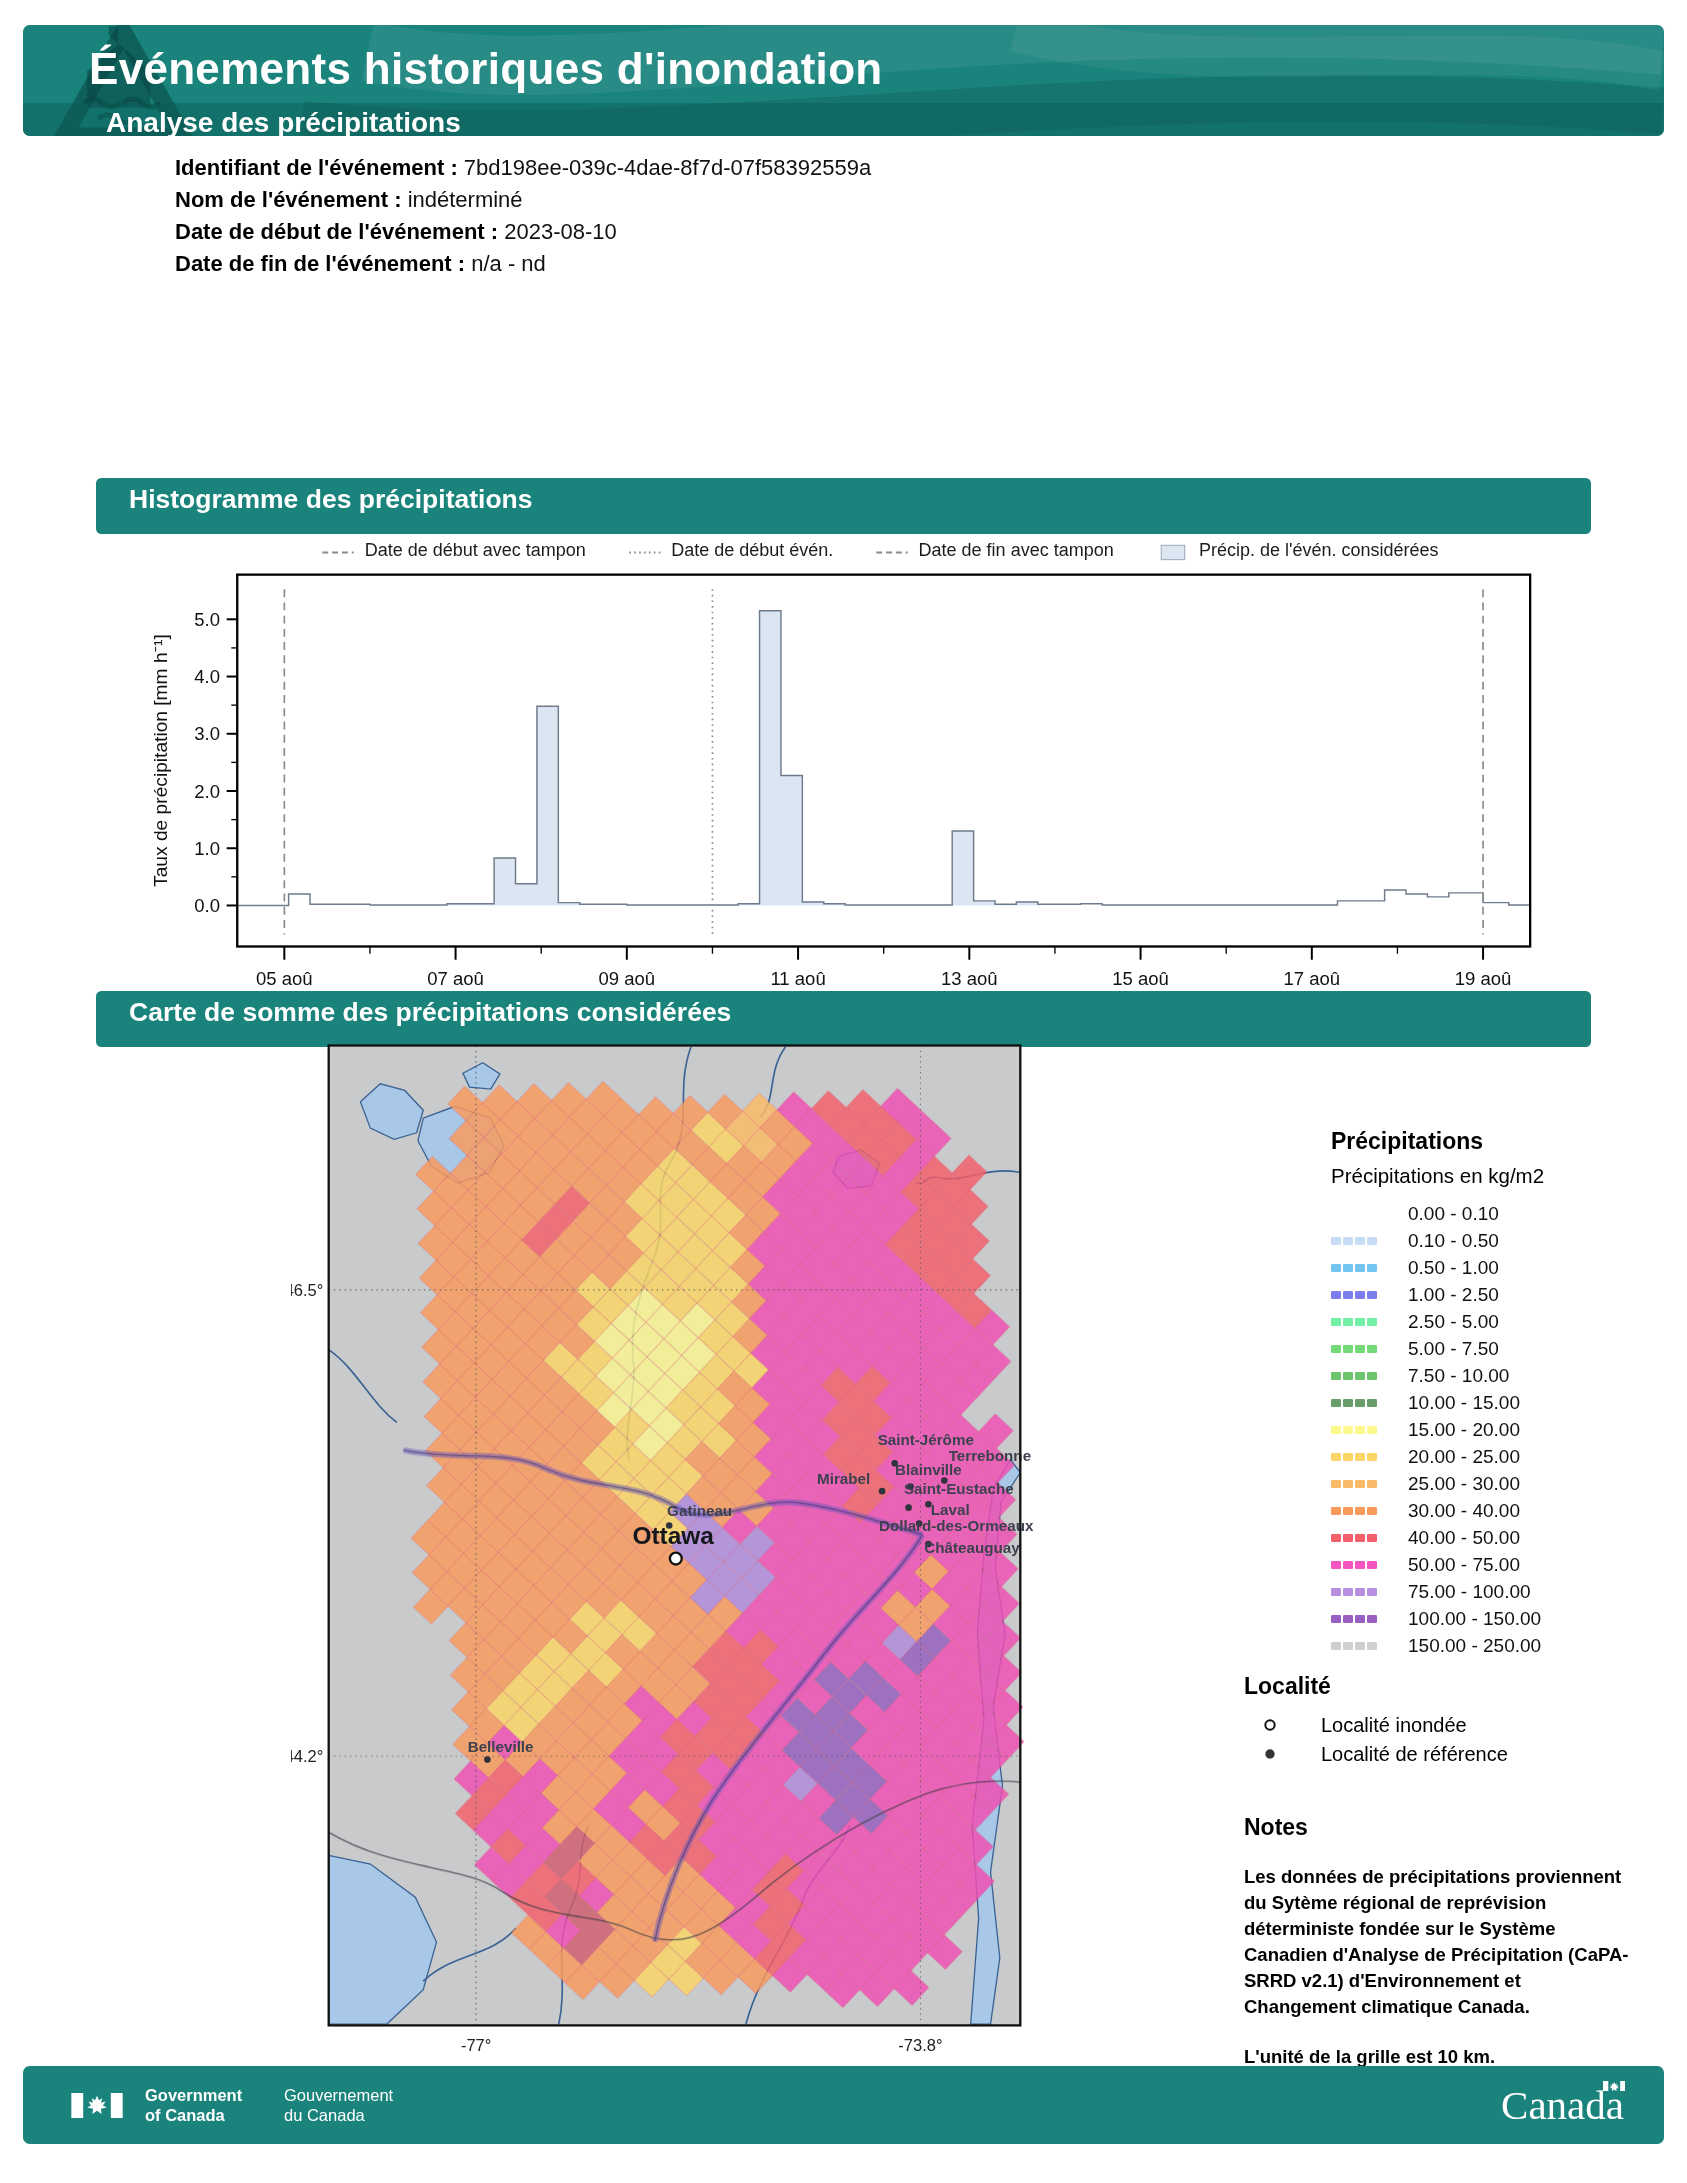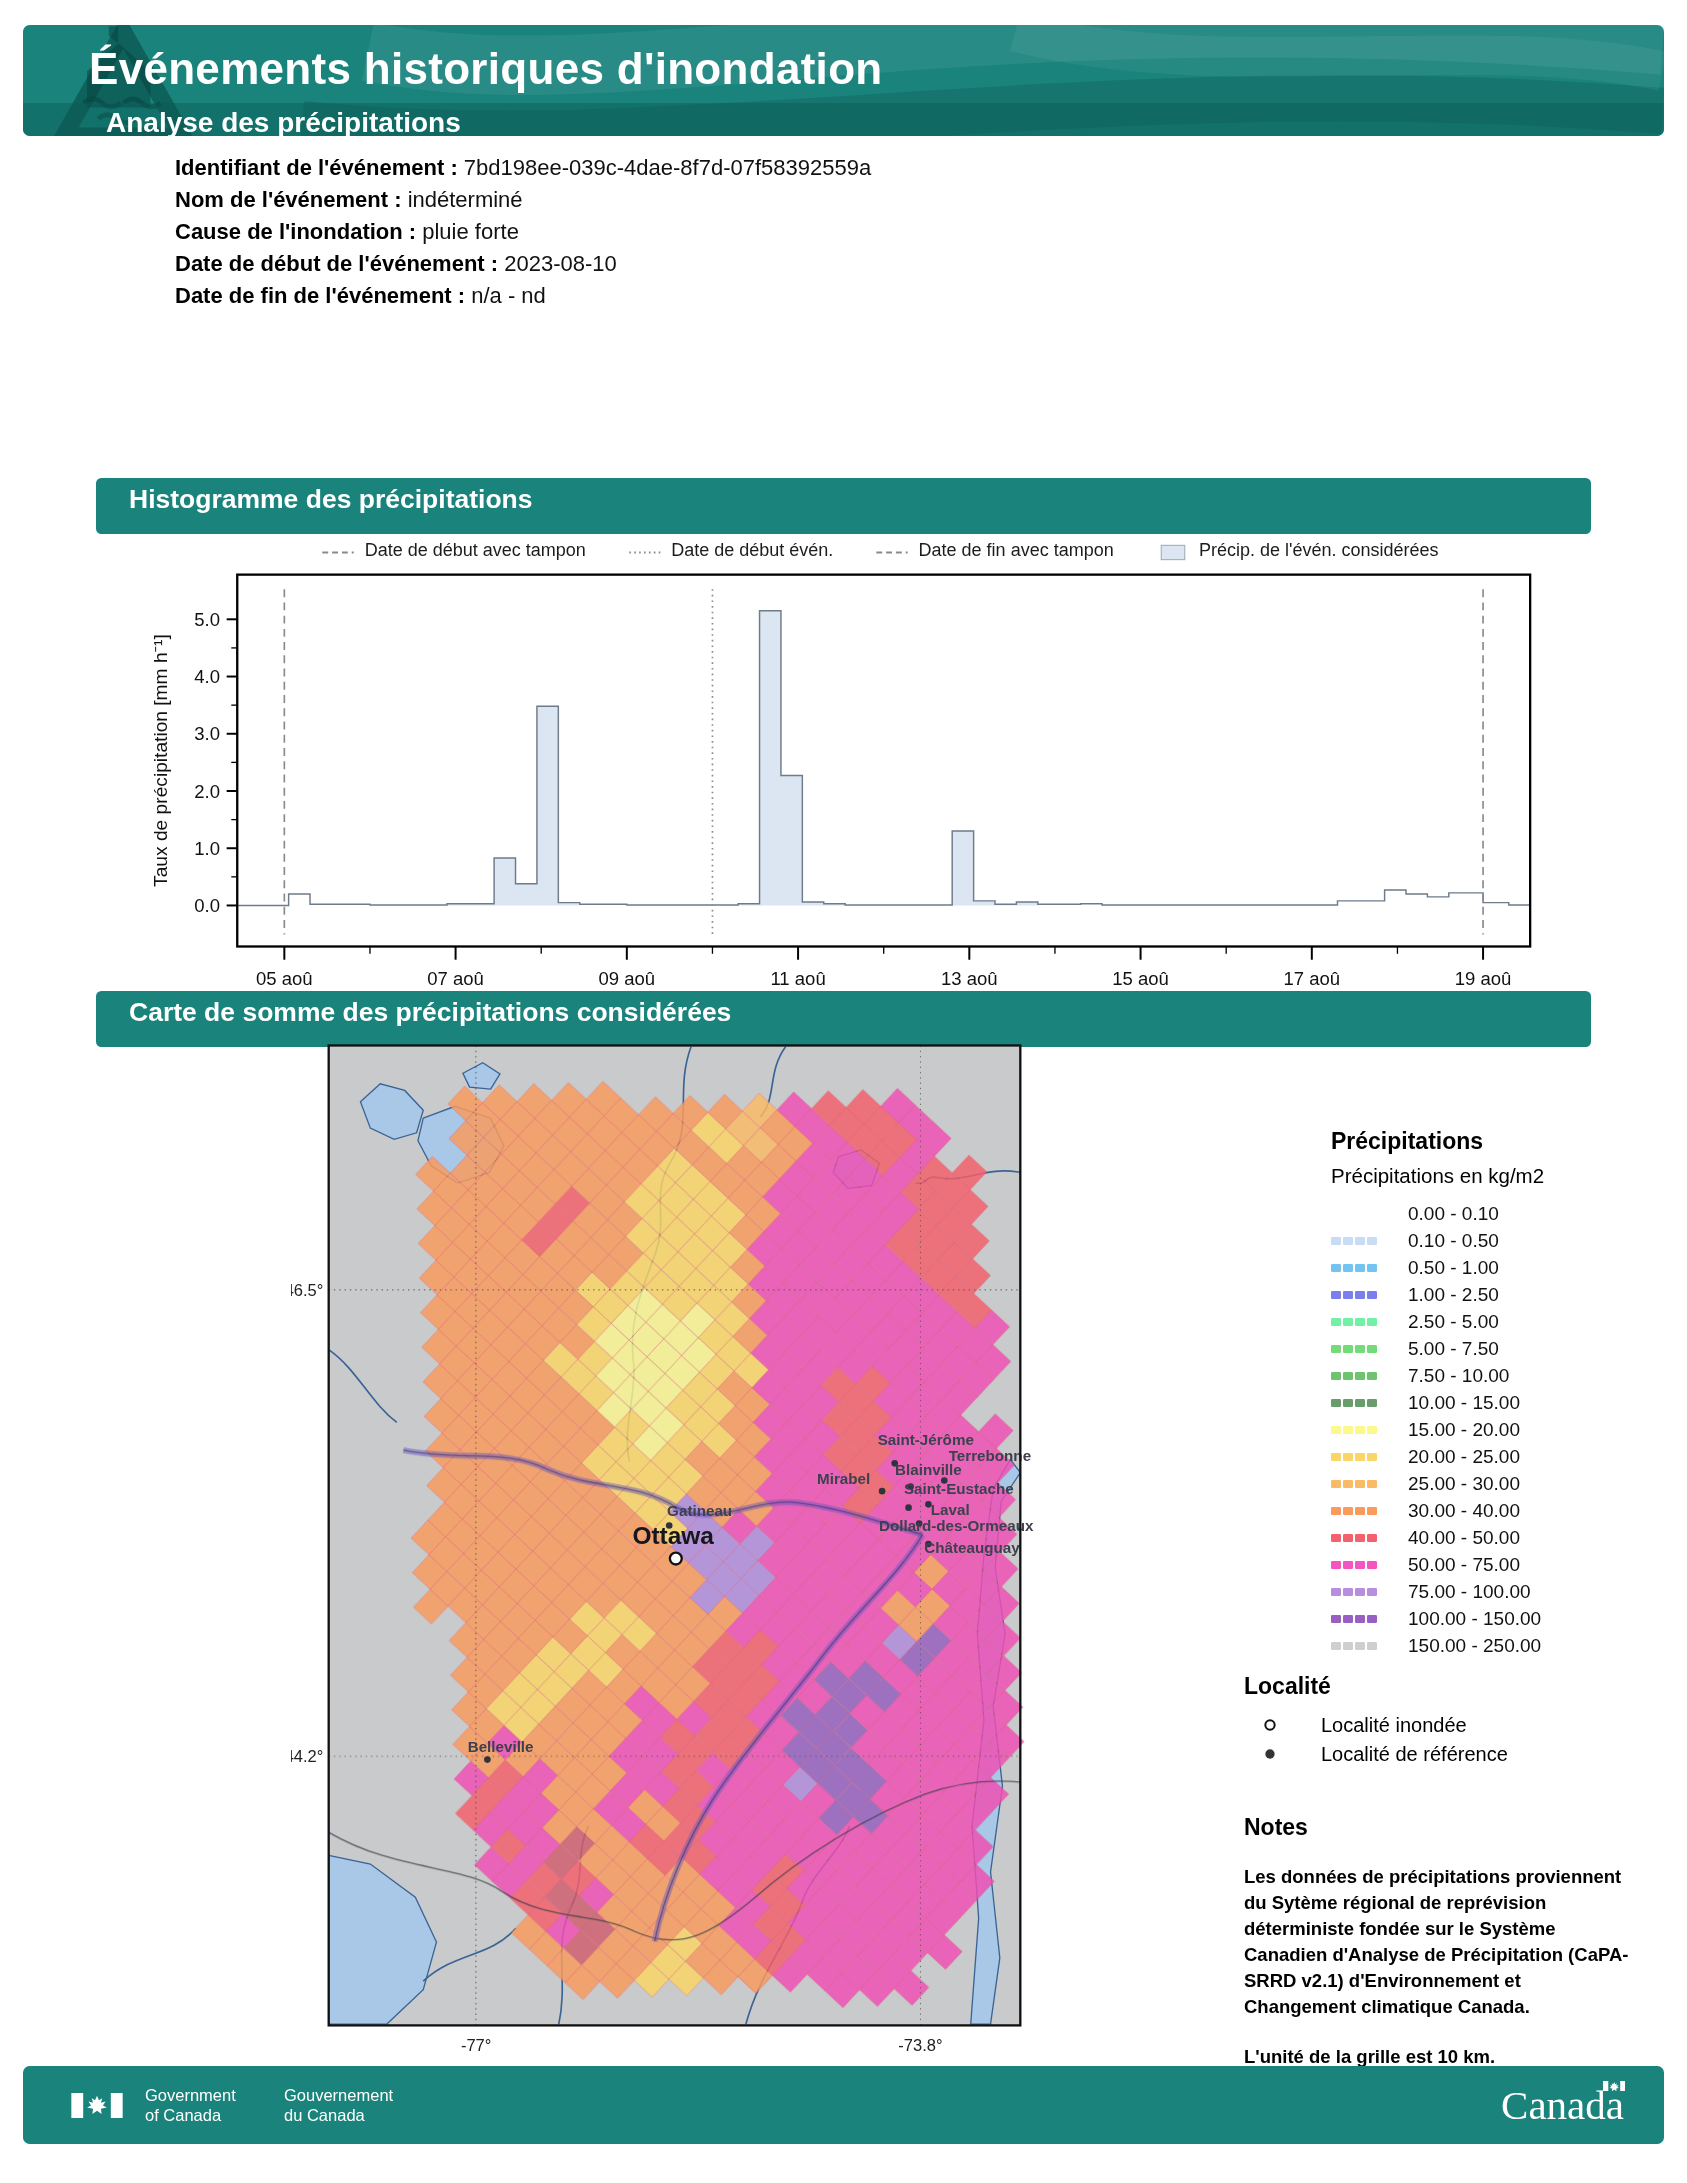--- a/index.html
+++ b/index.html
@@ -55,21 +55,20 @@
     <path d="M1500,10 C1800,90 2200,10 2480,70" stroke="rgba(255,255,255,.06)" stroke-width="60" fill="none"></path>
   </svg>
   <div id="subband"></div>
   <h1>Événements historiques d'inondation</h1>
   <p class="subtitle">Analyse des précipitations</p>
 </div>
 
 <div id="metadata" class="abs">
     <div class="meta-row"><b>Identifiant de l'événement : </b><span class="v">7bd198ee-039c-4dae-8f7d-07f58392559a</span></div>
     <div class="meta-row"><b>Nom de l'événement : </b><span class="v">indéterminé</span></div>
-    <div class="meta-row"><b>Cause de l'inondation : </b><span class="v">pluie forte</span></div>
     <div class="meta-row"><b>Date de début de l'événement : </b><span class="v">2023-08-10</span></div>
     <div class="meta-row"><b>Date de fin de l'événement : </b><span class="v">n/a - nd</span></div>
   </div>
 
 <div class="section-bar abs" style="top:478px;">
   <span>Histogramme des précipitations</span>
 </div>
 <div id="hist-legend" class="abs">
     <div class="hleg-item">
       <svg width="34" height="17" viewBox="0 0 52 26">
@@ -1189,21 +1188,21 @@
   <p>Les données de précipitations proviennent du Sytème régional de reprévision déterministe fondée sur le Système Canadien d'Analyse de Précipitation (CaPA-SRRD v2.1) d'Environnement et Changement climatique Canada.</p>
   <p>L'unité de la grille est 10 km.</p>
 </div>
 
 <div id="footer" class="abs">
   <svg class="abs" style="left:48px;top:26.5px;" width="52" height="25" viewBox="0 0 78 38">
     <rect x="0" y="0" width="18" height="38" fill="#fff"></rect>
     <rect x="60" y="0" width="18" height="38" fill="#fff"></rect>
     <path d="M39,4 l3,7 5,-3 -2,7 7,-2 -4,6 6,3 -9,2 1,8 -7,-5 -7,5 1,-8 -9,-2 6,-3 -4,-6 7,2 -2,-7 5,3 Z" fill="#fff"></path>
   </svg>
-  <div class="gov" style="left:122px;">
+  <div class="gov" style="left:122px;font-weight:bold;">
     <div>Government</div>
     <div>of Canada</div>
   </div>
   <div class="gov" style="left:261px;">
     <div>Gouvernement</div>
     <div>du Canada</div>
   </div>
   <div id="wordmark">
     <span>Canada</span>
     <svg class="miniflag" width="22.5" height="10.6" viewBox="0 0 34 16" style="position:absolute;right:-1.3px;top:0;">

